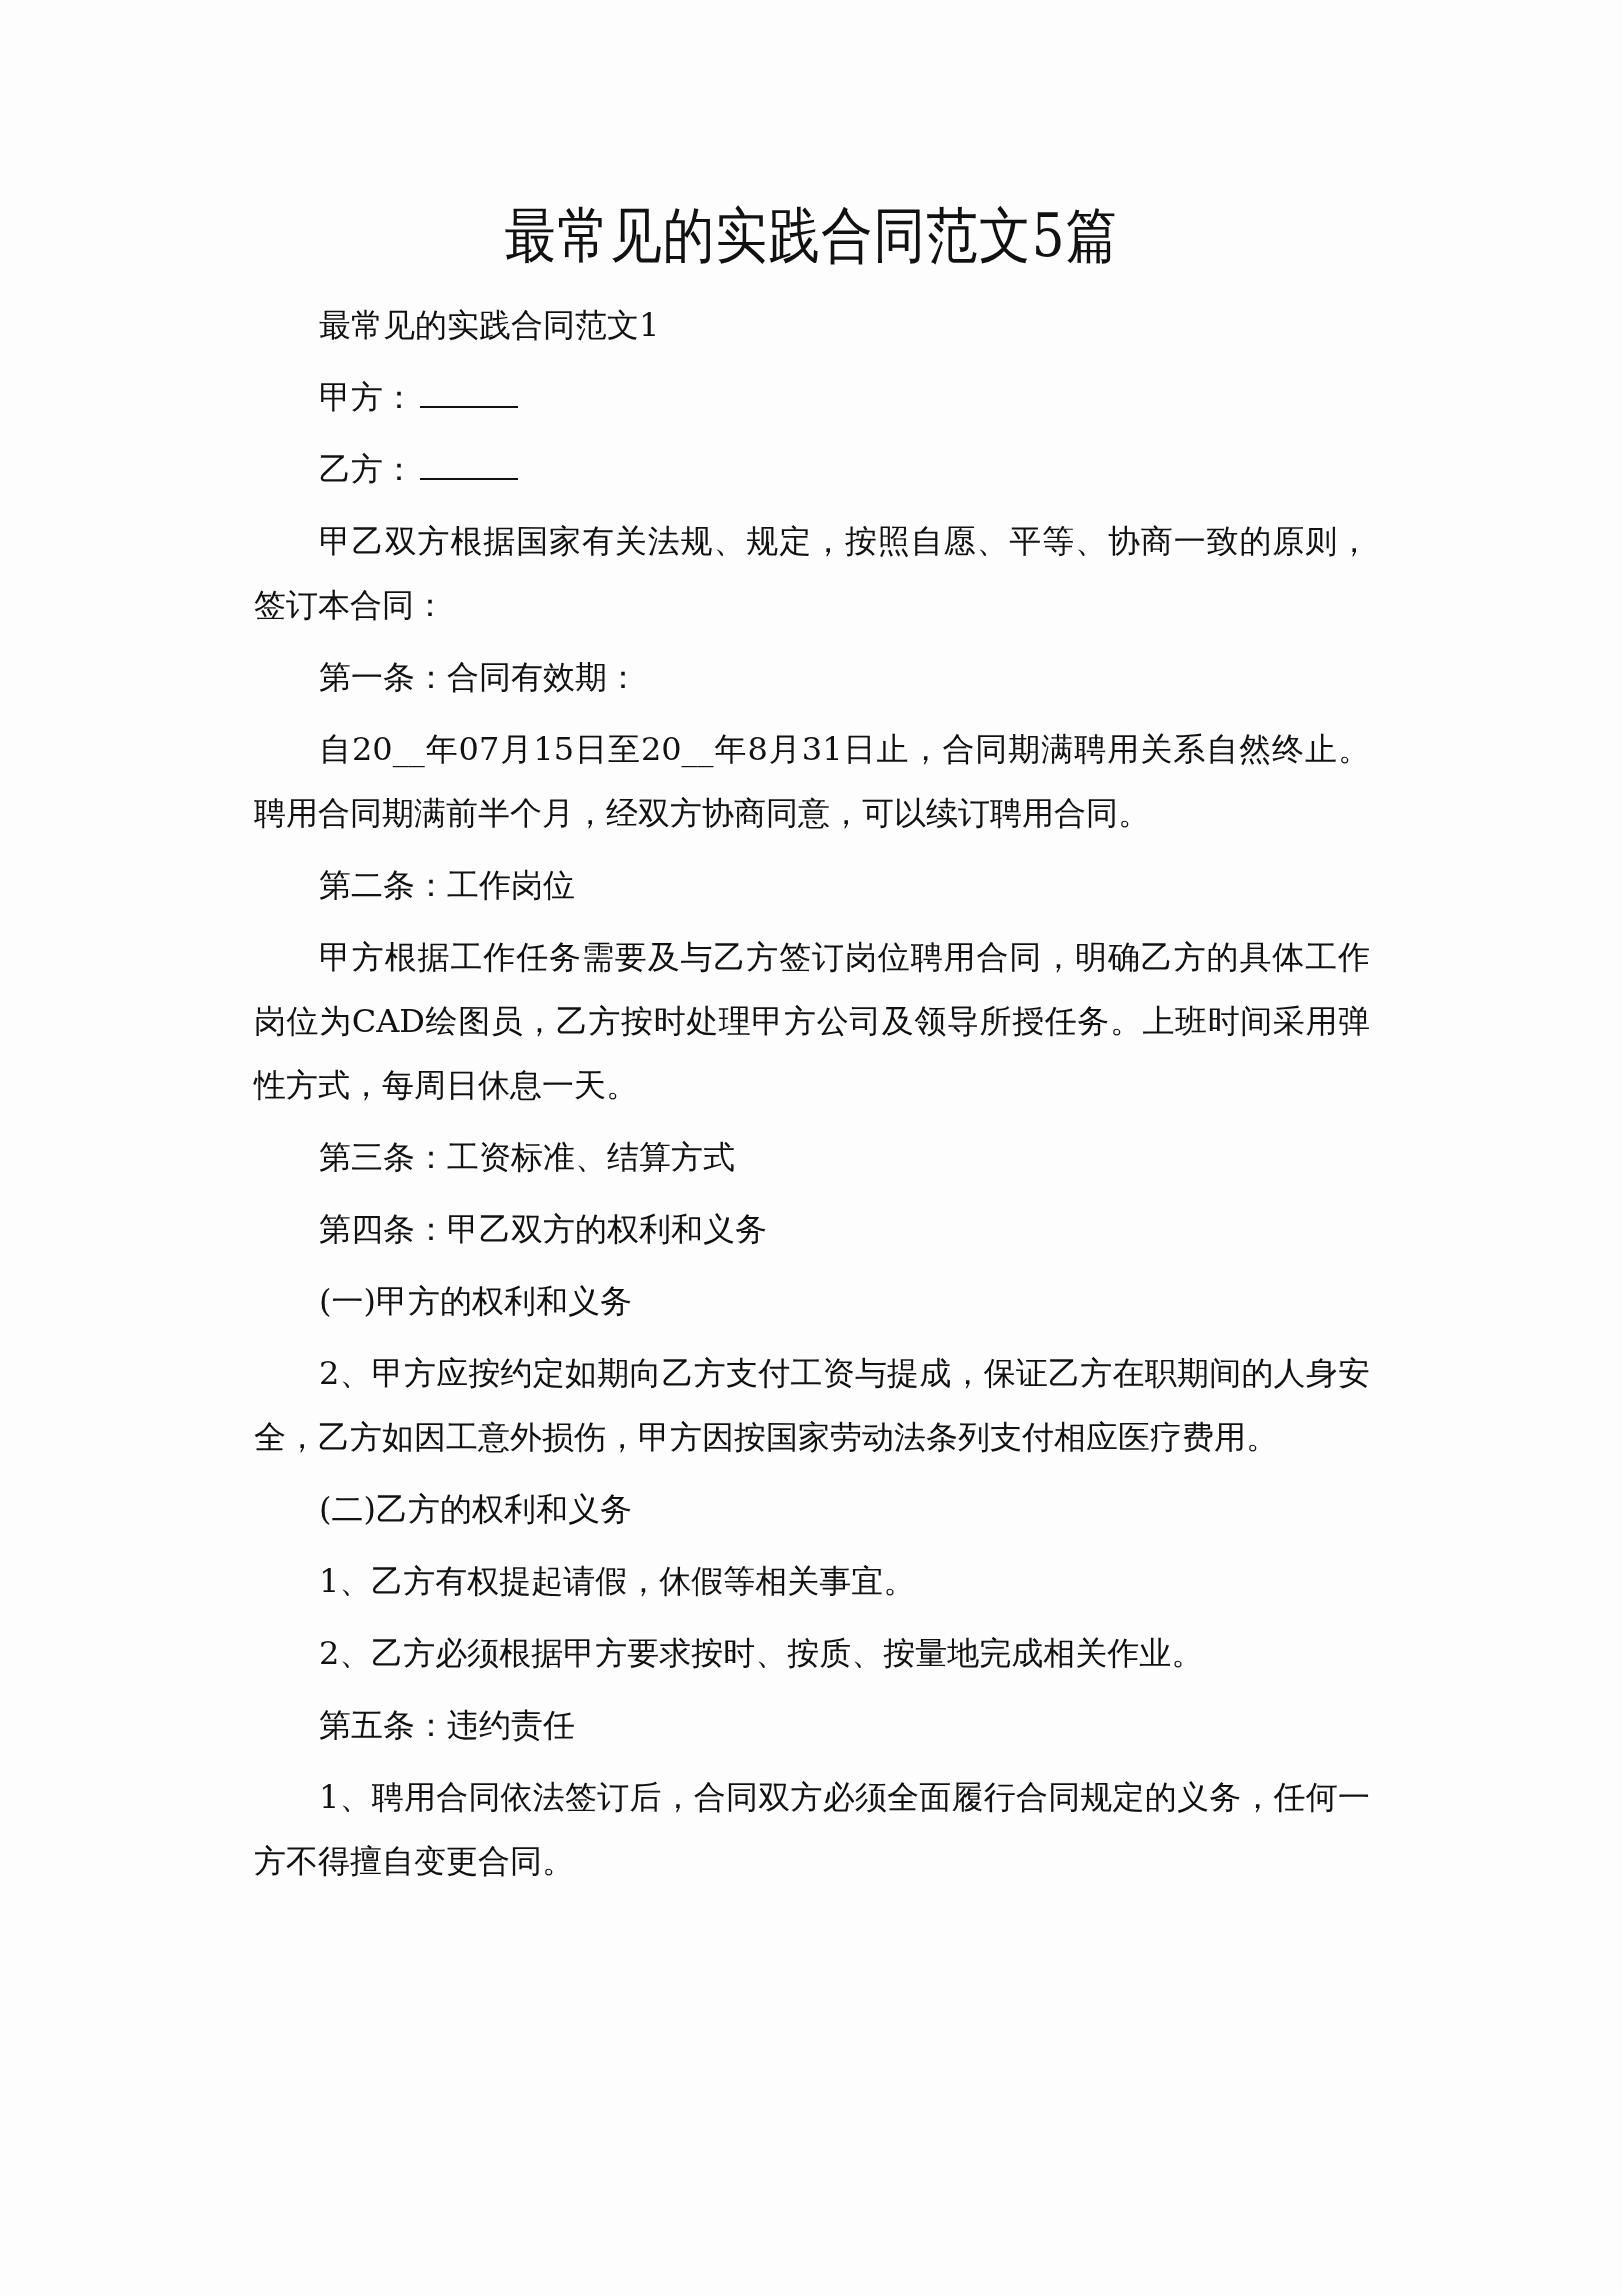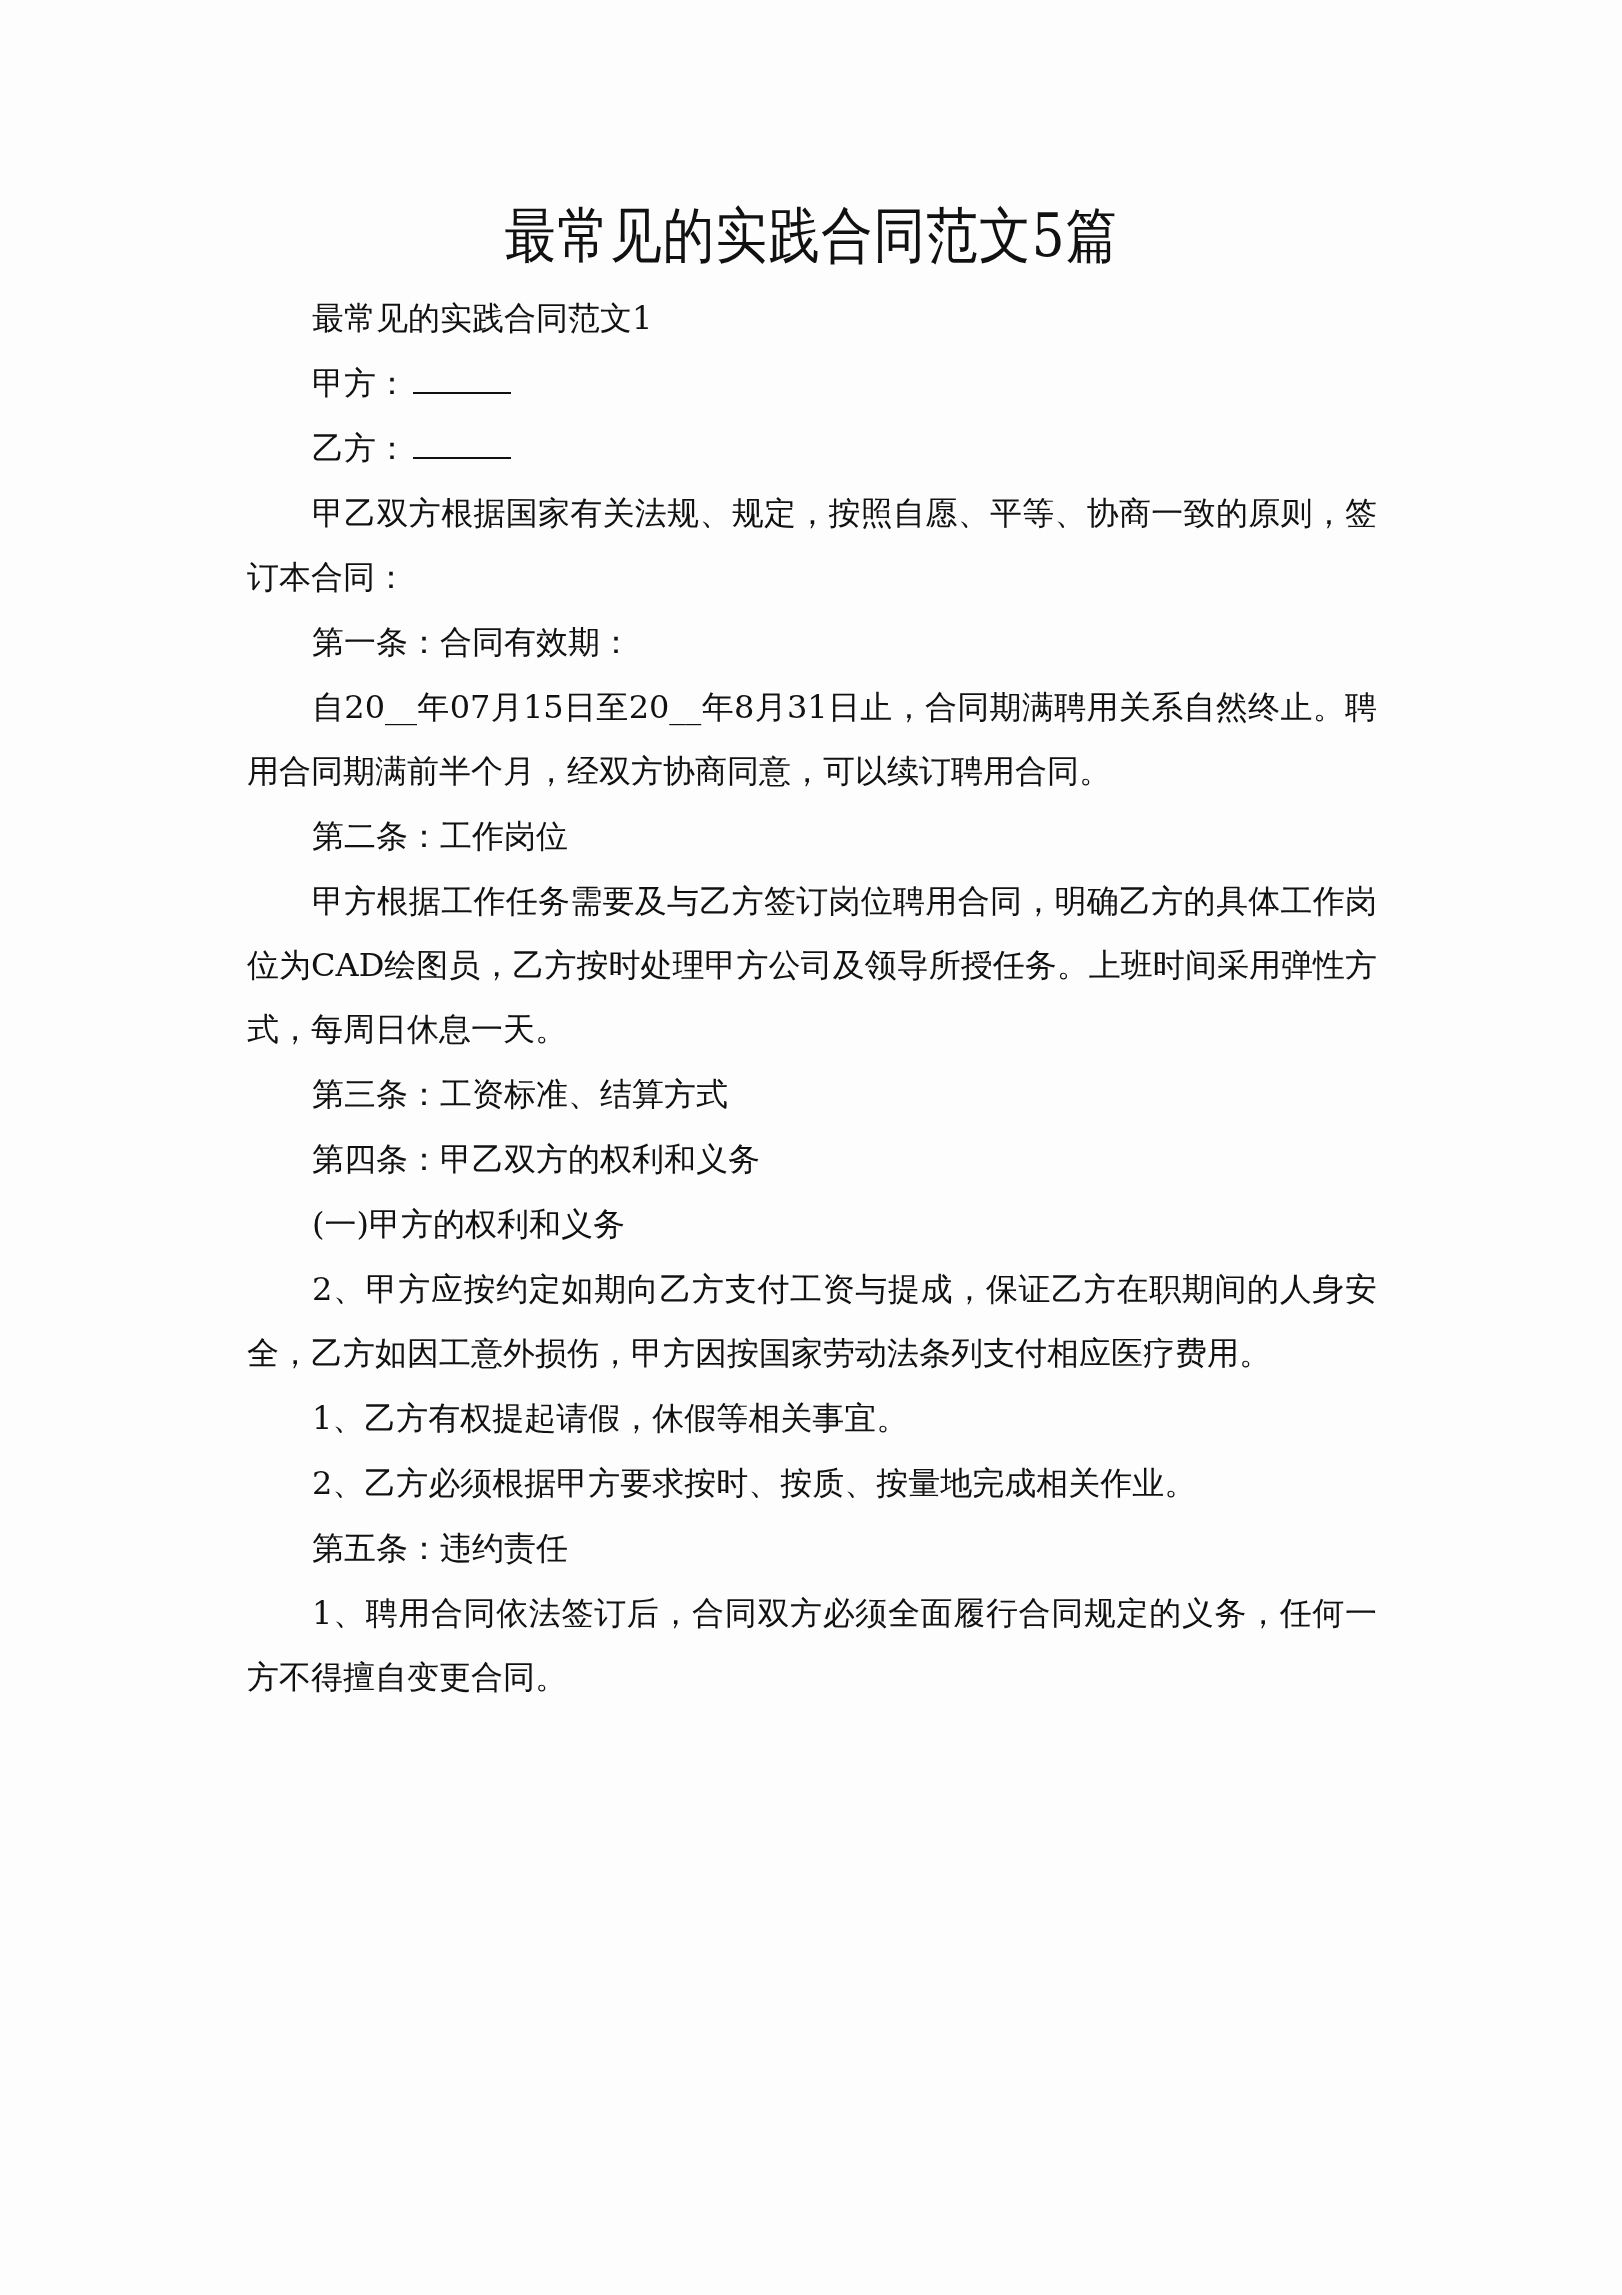--- a/index.html
+++ b/index.html
@@ -37,21 +37,21 @@
     transform: scaleX(0.86);
     transform-origin: center;
   }
   .body {
     position: absolute;
     left: 246px;
     top: 285px;
     width: 1132px;
   }
   .para {
-    margin: 1px;
+    margin: 8px;
     font-size: 32px;
     line-height: 64px;
     text-align: justify;
     text-align-last: left;
     letter-spacing: 0px;
     white-space: normal;
     word-break: break-all;
   }
   .para.indent {
     text-indent: 65px;
@@ -80,19 +80,20 @@
 
     <p class="para indent">甲乙双方根据国家有关法规、规定，按照自愿、平等、协商一致的原则，签订本合同：</p>
     <p class="para indent">第一条：合同有效期：</p>
     <p class="para indent">自20__年07月15日至20__年8月31日止，合同期满聘用关系自然终止。聘用合同期满前半个月，经双方协商同意，可以续订聘用合同。</p>
     <p class="para indent">第二条：工作岗位</p>
     <p class="para indent">甲方根据工作任务需要及与乙方签订岗位聘用合同，明确乙方的具体工作岗位为CAD绘图员，乙方按时处理甲方公司及领导所授任务。上班时间采用弹性方式，每周日休息一天。</p>
     <p class="para indent">第三条：工资标准、结算方式</p>
     <p class="para indent">第四条：甲乙双方的权利和义务</p>
     <p class="para indent">(一)甲方的权利和义务</p>
     <p class="para indent">2、甲方应按约定如期向乙方支付工资与提成，保证乙方在职期间的人身安全，乙方如因工意外损伤，甲方因按国家劳动法条列支付相应医疗费用。</p>
+    <p class="para indent">(二)乙方的权利和义务</p>
     <p class="para indent">1、乙方有权提起请假，休假等相关事宜。</p>
     <p class="para indent">2、乙方必须根据甲方要求按时、按质、按量地完成相关作业。</p>
     <p class="para indent">第五条：违约责任</p>
     <p class="para indent">1、聘用合同依法签订后，合同双方必须全面履行合同规定的义务，任何一方不得擅自变更合同。</p>
   </div>
 </div>
 
 
 </body></html>

